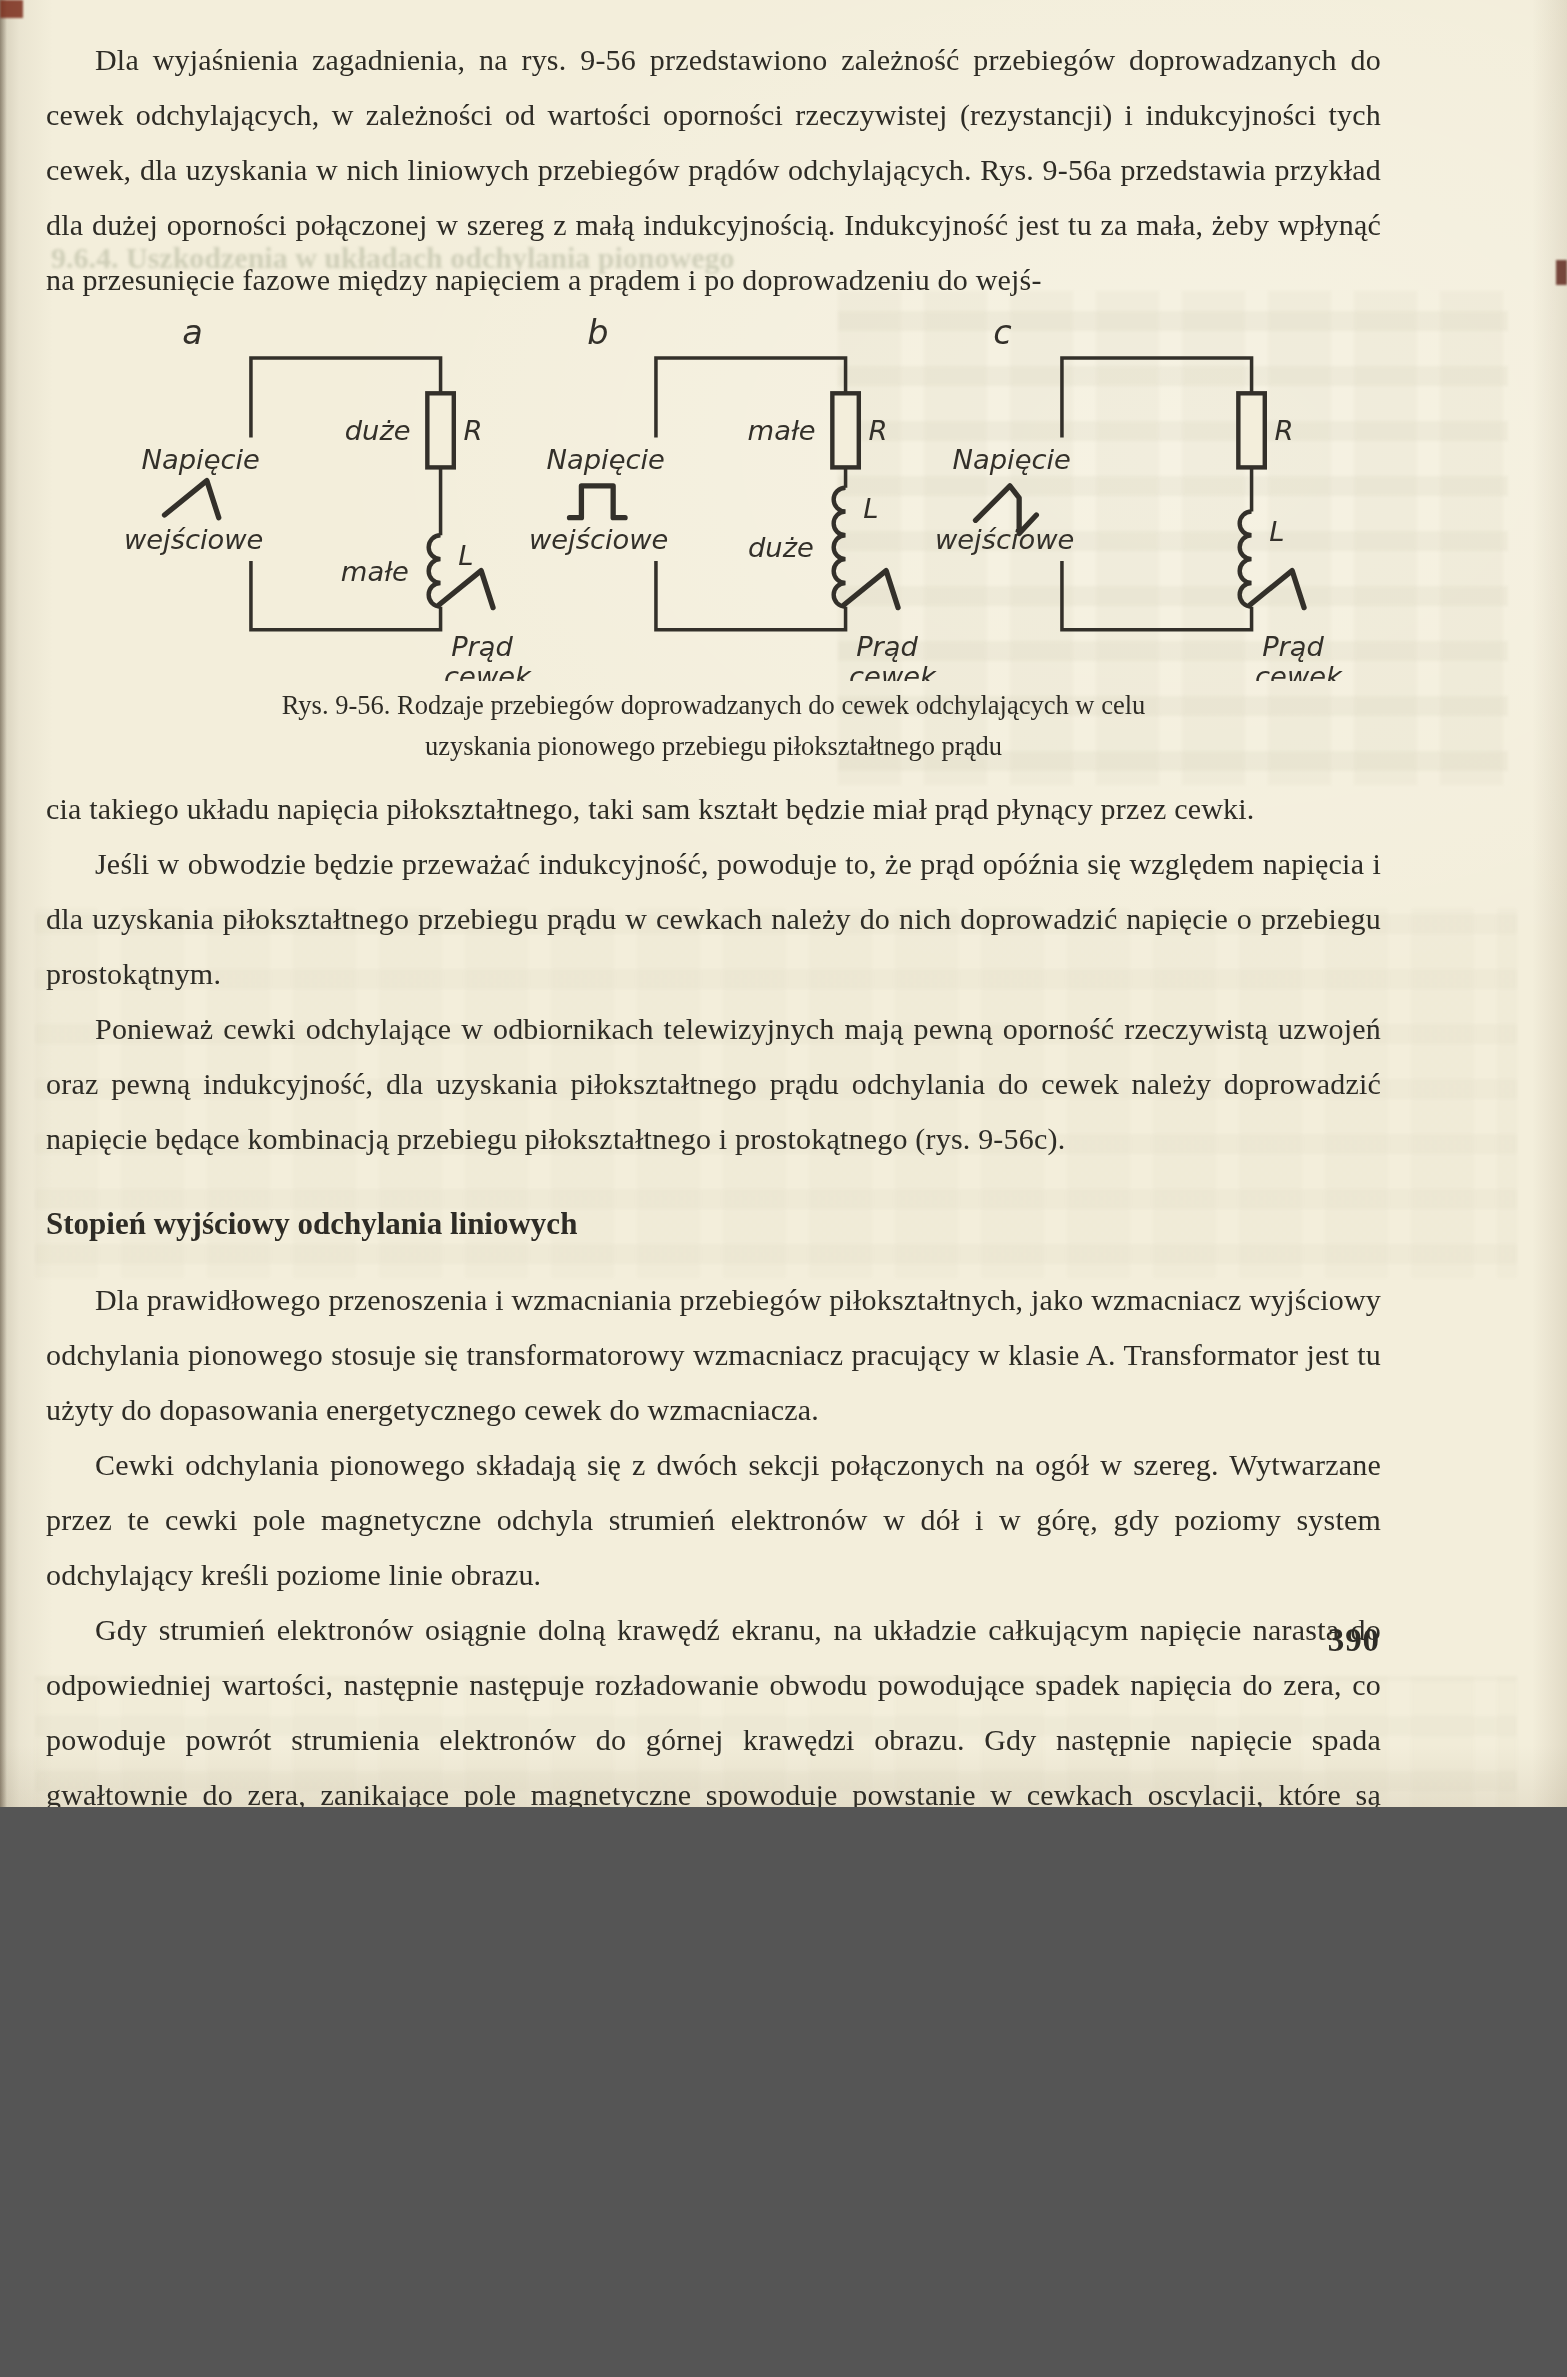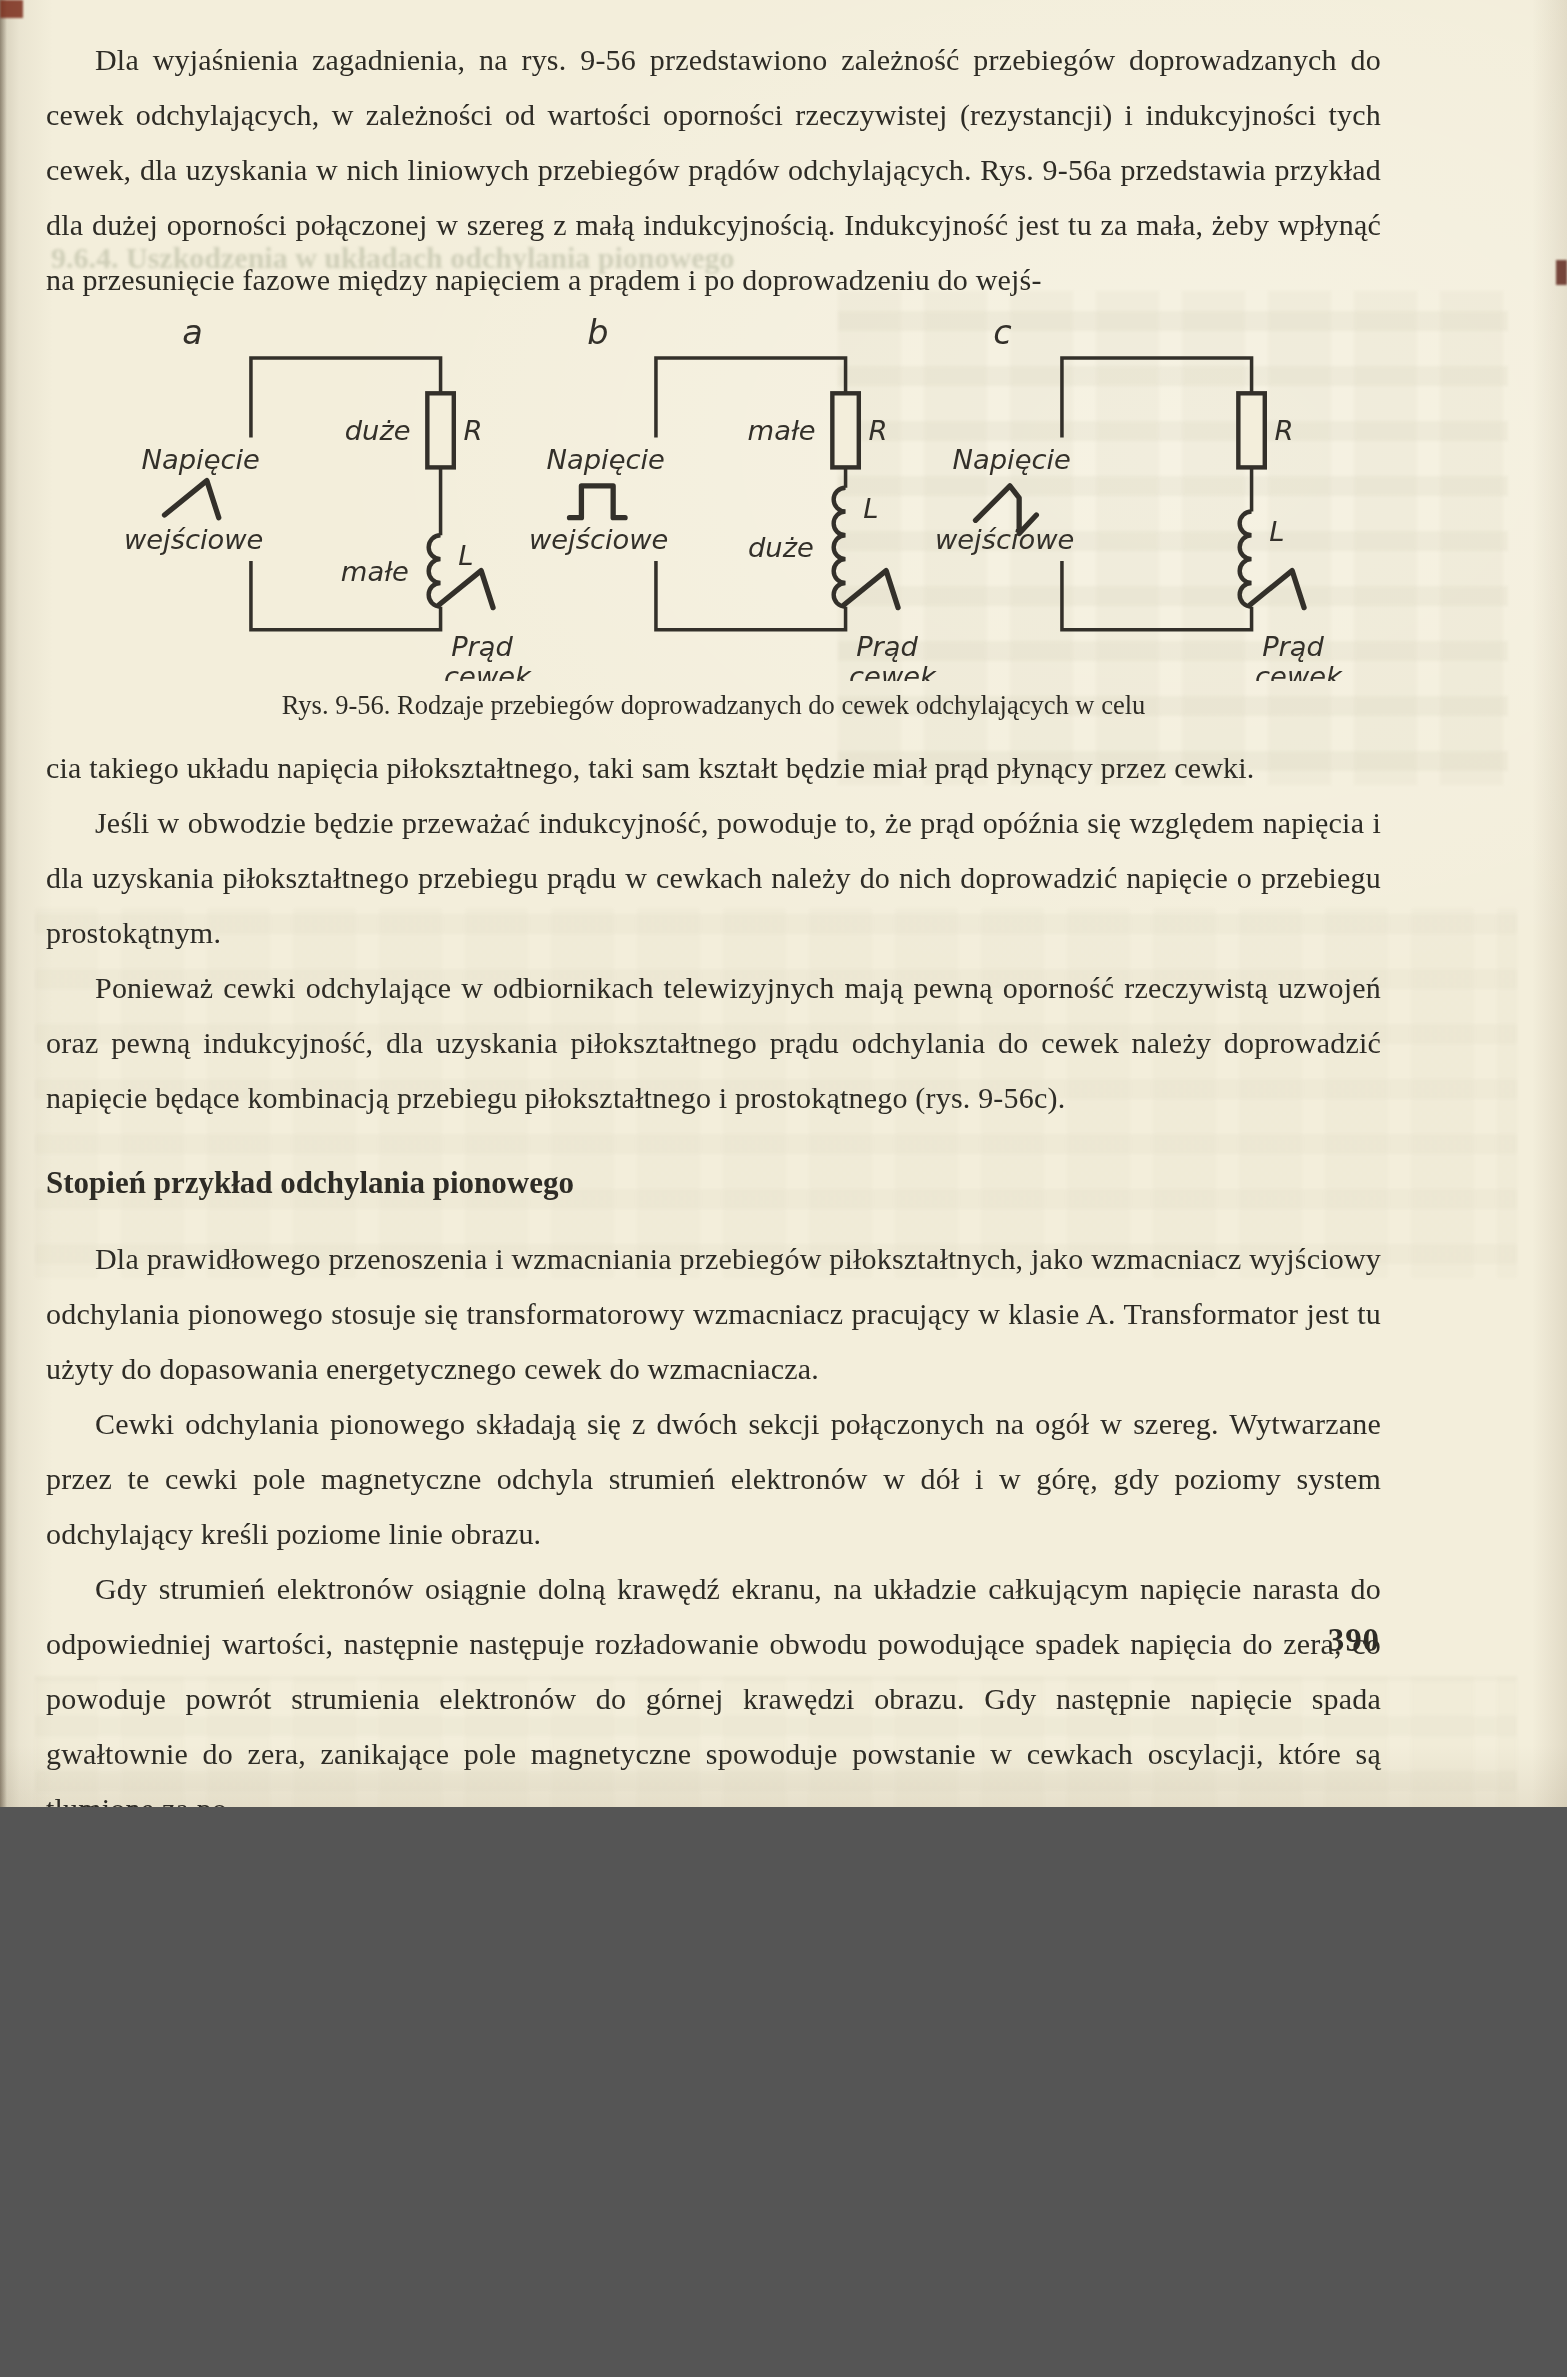--- a/index.html
+++ b/index.html
@@ -122,27 +122,28 @@
           <g transform="translate(383,290) scale(1.5)">
             <path d="M0,28 L32,2 L41,30" fill="none" stroke="#33302a" stroke-width="4" stroke-linejoin="round" stroke-linecap="round"></path>
           </g>
           <text x="397" y="390" fill="#33302a" font-family="&quot;DejaVu Sans&quot;,&quot;Liberation Sans&quot;,sans-serif" font-style="italic" font-size="31" text-anchor="start">Prąd</text>
           <text x="389" y="424" fill="#33302a" font-family="&quot;DejaVu Sans&quot;,&quot;Liberation Sans&quot;,sans-serif" font-style="italic" font-size="31" text-anchor="start">cewek</text>
         </svg>
       </div>
 
     <p class="caption">
       <span class="capline">Rys. 9-56. Rodzaje przebiegów doprowadzanych do cewek odchylających w celu</span>
+      <span class="capline">uzyskania pionowego przebiegu piłokształtnego prądu</span>
     </p>
 
     <p class="body">cia takiego układu napięcia piłokształtnego, taki sam kształt będzie miał prąd płynący przez cewki.</p>
     <p class="body indent">Jeśli w obwodzie będzie przeważać indukcyjność, powoduje to, że prąd opóźnia się względem napięcia i dla uzyskania piłokształtnego przebiegu prądu w cewkach należy do nich doprowadzić napięcie o przebiegu prostokątnym.</p>
     <p class="body indent">Ponieważ cewki odchylające w odbiornikach telewizyjnych mają pewną oporność rzeczywistą uzwojeń oraz pewną indukcyjność, dla uzyskania piłokształtnego prądu odchylania do cewek należy doprowadzić napięcie będące kombinacją przebiegu piłokształtnego i prostokątnego (rys. 9-56c).</p>
 
-    <h3 class="heading">Stopień przykład odchylania pionowego</h3>
+    <h3 class="heading">Stopień wyjściowy odchylania liniowych</h3>
 
     <p class="body indent">Dla prawidłowego przenoszenia i wzmacniania przebiegów piłokształtnych, jako wzmacniacz wyjściowy odchylania pionowego stosuje się transformatorowy wzmacniacz pracujący w klasie A. Transformator jest tu użyty do dopasowania energetycznego cewek do wzmacniacza.</p>
     <p class="body indent">Cewki odchylania pionowego składają się z dwóch sekcji połączonych na ogół w szereg. Wytwarzane przez te cewki pole magnetyczne odchyla strumień elektronów w dół i w górę, gdy poziomy system odchylający kreśli poziome linie obrazu.</p>
     <p class="body indent">Gdy strumień elektronów osiągnie dolną krawędź ekranu, na układzie całkującym napięcie narasta do odpowiedniej wartości, następnie następuje rozładowanie obwodu powodujące spadek napięcia do zera, co powoduje powrót strumienia elektronów do górnej krawędzi obrazu. Gdy następnie napięcie spada gwałtownie do zera, zanikające pole magnetyczne spowoduje powstanie w cewkach oscylacji, które są tłumione za po-</p>
   </div>
 
   <div class="pageno">390</div>
 </div>
 
 

